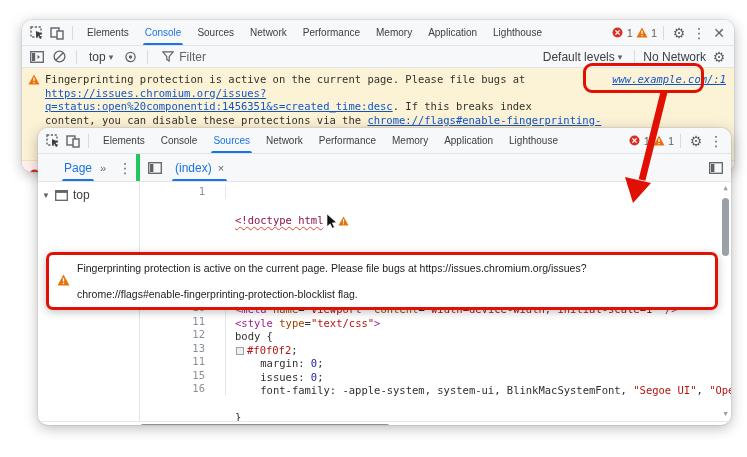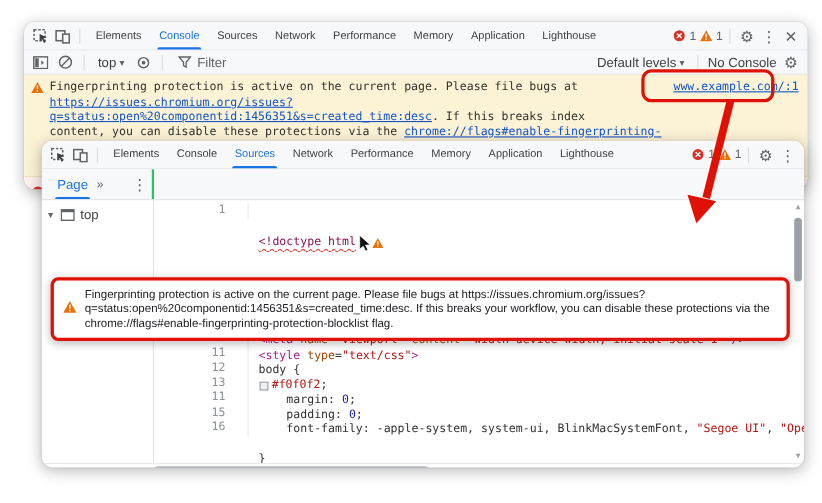--- a/index.html
+++ b/index.html
@@ -37,27 +37,27 @@
   .ctx { display:flex; align-items:center; gap:3px; padding:0 4px; }
   .caret { font-size:9px; color:#5f6368; }
   .filterbox { display:flex; align-items:center; gap:5px; color:#5f6368; padding:0 6px; }
 
   
   .console-warn { background:#fcf3d7; border-bottom:1px solid #efe3b6; display:flex;
                   padding:5px 8px 6px 6px; gap:5px;
                   font-family:"DejaVu Sans Mono", monospace; font-size:10.5px; line-height:13.5px; color:#31302b; }
   .console-warn .msg { flex:1; }
   .console-warn a, .c-link { color:#1155cc; text-decoration:underline; cursor:pointer; }
-  .src-link { white-space:nowrap; }
+  .src-link { white-space:nowrap;font-style:italic; }
   .console-err { background:#fff0f0; height:26px; display:flex; align-items:center; padding:0 6px; }
 
   
   .row2 { height:28px; background:#f7f8fa; border-bottom:1px solid #e1e4e8; display:flex; align-items:stretch; }
-  .side-head { width:102px; flex:none; display:flex; align-items:center; padding:0 2px 0 12px;
-               border-right:2px solid #22c55e; }
+  .side-head { width:102px; flex:none; display:flex; align-items:center; padding:0 2px 0 24px;
+               border-right:4px solid #22c55e; }
   .side-tab { color:#1a73e8; font-size:12px; position:relative; height:100%; display:flex;
               align-items:center; padding:0 2px; }
   .side-tab::after { content:""; position:absolute; left:0; right:0; bottom:0; height:2.5px;
               background:#1a73e8; border-radius:2px 2px 0 0; }
   .chev2 { color:#5f6368; font-size:11px; margin-left:6px; letter-spacing:-1px; }
   .editor-tabs { flex:1; display:flex; align-items:center; padding:0 6px; gap:4px; }
   .file-tab { display:flex; align-items:center; gap:6px; color:#1a73e8; font-size:12px;
               height:100%; padding:0 7px; position:relative; }
   .file-tab::after { content:""; position:absolute; left:4px; right:4px; bottom:0; height:2.5px;
               background:#1a73e8; border-radius:2px 2px 0 0; }
@@ -198,21 +198,21 @@
             <path d="M0.8 0.8 H11.2 L7.2 5.6 V10 L4.8 8.6 V5.6 Z" fill="none" stroke="#5f6368" stroke-width="1.2"></path>
           </svg>
         <span>Filter</span>
       </span>
       <span class="spring"></span>
       <span class="ctx">
         <span>Default levels</span>
         <span class="caret">▾</span>
       </span>
       <span class="vsep"></span>
-      <span>No Console</span>
+      <span>No Network</span>
       <span class="icon glyph">⚙</span>
     </div>
 
     <div class="console-warn">
       <span class="warn-tri" style="margin-top:1px">
         <svg width="12" height="11" viewBox="0 0 12 11">
             <path d="M6 0.5 L11.5 10.5 L0.5 10.5 Z" fill="#e8710a"></path>
             <rect x="5.4" y="3.6" width="1.2" height="3.4" fill="#fff"></rect>
             <rect x="5.4" y="8" width="1.2" height="1.2" fill="#fff"></rect>
           </svg>
@@ -287,20 +287,39 @@
       <span class="icon glyph">⚙</span>
       <span class="icon glyph">⋮</span>
 
     </div>
 
     <div class="row2">
       <div class="side-head">
         <span class="side-tab">Page</span>
         <span class="chev2">»</span>
         <span class="icon glyph" style="margin-left:auto">⋮</span>
+      </div>
+      <div class="editor-tabs">
+        <span class="icon">
+          <svg width="14" height="12" viewBox="0 0 14 12">
+              <rect x="0.7" y="0.7" width="12.6" height="10.6" fill="none" stroke="#5f6368" stroke-width="1.3"></rect>
+              <rect x="2" y="2" width="3.4" height="8" fill="#5f6368"></rect>
+            </svg>
+        </span>
+        <span class="file-tab">
+          <span>(index)</span>
+          <span class="x">×</span>
+        </span>
+        <span class="spring"></span>
+        <span class="icon">
+          <svg width="14" height="12" viewBox="0 0 14 12">
+              <rect x="0.7" y="0.7" width="12.6" height="10.6" fill="none" stroke="#5f6368" stroke-width="1.3"></rect>
+              <rect x="2" y="2" width="3.4" height="8" fill="#5f6368"></rect>
+            </svg>
+        </span>
       </div>
     </div>
 
     <div class="content">
       <div class="sidebar">
         <div class="tree-item">
           <span class="tw">▼</span>
           <span class="icon" style="width:13px;height:11px">
             <svg width="13" height="11" viewBox="0 0 13 11">
                 <rect x="0.7" y="0.7" width="11.6" height="9.6" fill="none" stroke="#5f6368" stroke-width="1.3"></rect>
@@ -320,21 +339,21 @@
                     <rect x="5.4" y="3.6" width="1.2" height="3.4" fill="#fff"></rect>
                     <rect x="5.4" y="8" width="1.2" height="1.2" fill="#fff"></rect>
                   </svg></span></span></div>
             <div class="spacer"></div>
             <div class="code-line"><span class="gut">7</span><span class="code"><span class="tk-tag">&lt;meta</span><span class="tk-plain"> </span><span class="tk-attr">http-equiv</span><span class="tk-plain">=</span><span class="tk-str">"Content-type"</span><span class="tk-plain"> </span><span class="tk-attr">content</span><span class="tk-plain">=</span><span class="tk-str">"text/html; charset=utf-8"</span><span class="tk-tag"> /&gt;</span></span></div>
             <div class="code-line"><span class="gut">8</span><span class="code"><span class="tk-tag">&lt;meta</span><span class="tk-plain"> </span><span class="tk-attr">name</span><span class="tk-plain">=</span><span class="tk-str">"viewport"</span><span class="tk-plain"> </span><span class="tk-attr">content</span><span class="tk-plain">=</span><span class="tk-str">"width=device-width, initial-scale=1"</span><span class="tk-tag"> /&gt;</span></span></div>
             <div class="code-line"><span class="gut">9</span><span class="code"><span class="tk-tag">&lt;style</span><span class="tk-plain"> </span><span class="tk-attr">type</span><span class="tk-plain">=</span><span class="tk-str">"text/css"</span><span class="tk-tag">&gt;</span></span></div>
             <div class="code-line"><span class="gut">10</span><span class="code"><span class="tk-plain">body {</span></span></div>
             <div class="code-line"><span class="gut">11</span><span class="code"><span class="tk-swatch"></span><span class="tk-str">#f0f0f2</span><span class="tk-plain">;</span></span></div>
             <div class="code-line"><span class="gut">12</span><span class="code"><span class="tk-plain">    margin: </span><span class="tk-num">0</span><span class="tk-plain">;</span></span></div>
-            <div class="code-line"><span class="gut">13</span><span class="code"><span class="tk-plain">    padding: </span><span class="tk-num">0</span><span class="tk-plain">;</span></span></div>
+            <div class="code-line"><span class="gut">13</span><span class="code"><span class="tk-plain">    issues: </span><span class="tk-num">0</span><span class="tk-plain">;</span></span></div>
             <div class="code-line"><span class="gut">11</span><span class="code"><span class="tk-plain">    font-family: -apple-system, system-ui, BlinkMacSystemFont, </span><span class="tk-str">"Segoe UI"</span><span class="tk-plain">, </span><span class="tk-str">"Open S</span></span></div>
             <div class="code-line"><span class="gut">15</span><span class="code"></span></div>
             <div class="code-line"><span class="gut">16</span><span class="code"><span class="tk-plain">}</span></span></div>
           </div>
         <div class="vscroll">
           <span>▲</span>
           <span class="vthumb"></span>
           <span class="down">▼</span>
         </div>
       </div>
@@ -342,21 +361,21 @@
       <div class="tooltip">
         <span class="warn-tri">
           <svg width="13" height="12" viewBox="0 0 12 11">
               <path d="M6 0.5 L11.5 10.5 L0.5 10.5 Z" fill="#e8710a"></path>
               <rect x="5.4" y="3.6" width="1.2" height="3.4" fill="#fff"></rect>
               <rect x="5.4" y="8" width="1.2" height="1.2" fill="#fff"></rect>
             </svg>
         </span>
         <span class="txt">
           <span>Fingerprinting protection is active on the current page. Please file bugs at https://issues.chromium.org/issues?</span><br>
-          <span>q=status:open%20componentid:1456351&amp;s=created_time:desc. If this breaks your workflow, you can disable these protections via the</span><br>
+          <br>
           <span>chrome://flags#enable-fingerprinting-protection-blocklist flag.</span>
         </span>
       </div>
     </div>
 
     <div class="hscroll">
       <span class="lead"></span>
       <span>◀</span>
       <span class="hthumb"></span>
       <span class="rt">▶</span>

